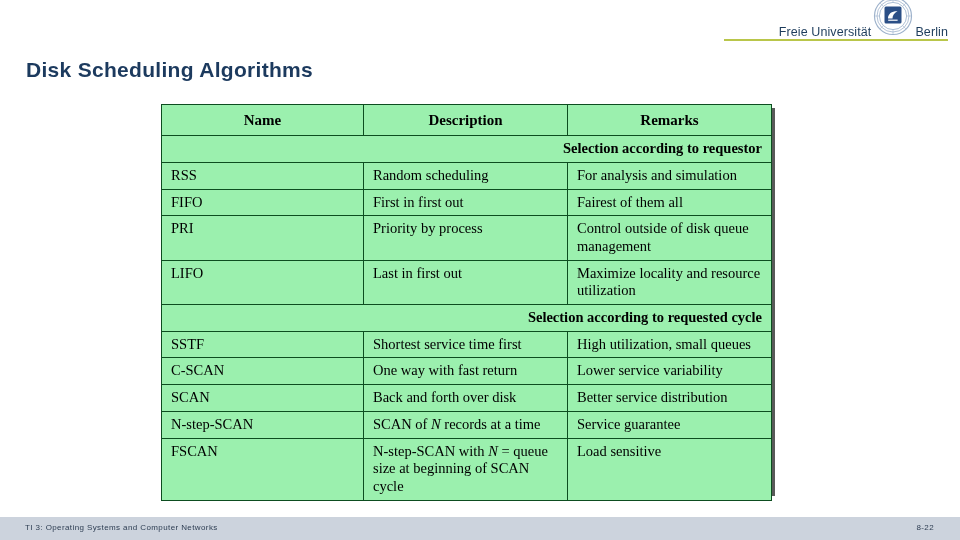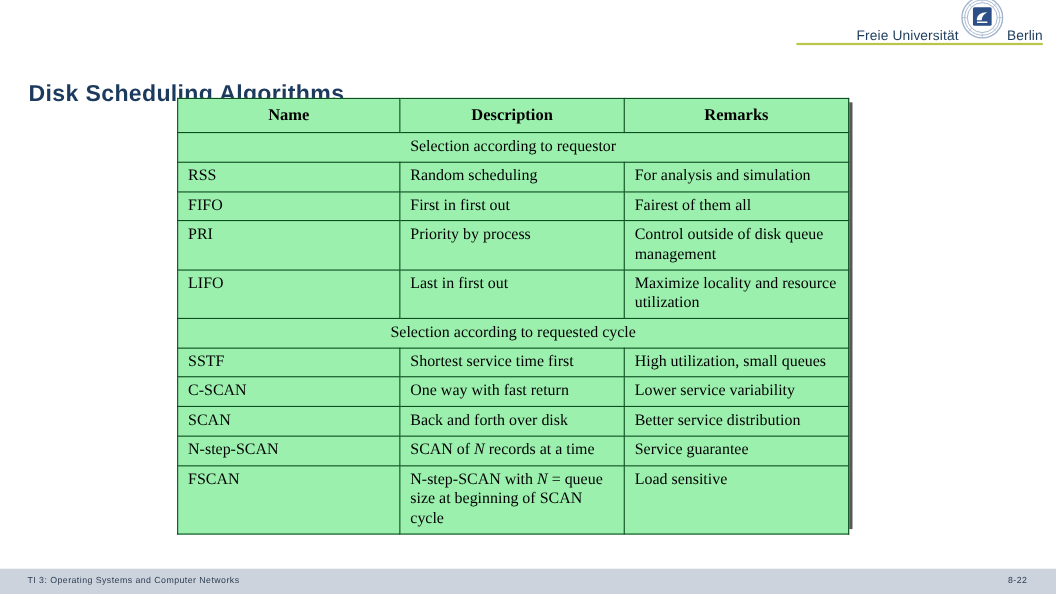--- a/index.html
+++ b/index.html
@@ -57,28 +57,27 @@
   
   .slide-title {
     position: absolute;
     left: 26px;
     top: 58px;
     font-size: 21px;
     font-weight: bold;
     color: #1c3a5e;
     letter-spacing: 0.3px;
     white-space: nowrap;
-    margin-top: 16px;
   }
 
   
   .table-wrap {
     position: absolute;
     left: 161px;
-    top: 89px;
+    top: 104px;
     width: 610px;
   }
   .table-shadow {
     position: absolute;
     left: 4px;
     top: 4px;
     width: 610px;
     height: 388px;
     background: #595959;
     z-index: 0;
@@ -107,22 +106,22 @@
     font-size: 15px;
     padding: 6px 9px;
     vertical-align: middle;
   }
   col.c-name   { width: 202px; }
   col.c-desc   { width: 204px; }
   col.c-remark { width: 204px; }
 
   td.section {
     background: #fbfff9;
-    text-align: center;
-    font-weight: normal;
+    text-align: right;
+    font-weight: bold;
     font-size: 15px;
     padding: 5px 9px;
     vertical-align: middle;
   }
   td.cell-name { padding-left: 22px; }
   .ital { font-style: italic; }
 
   
   .footer-bar {
     position: absolute;

